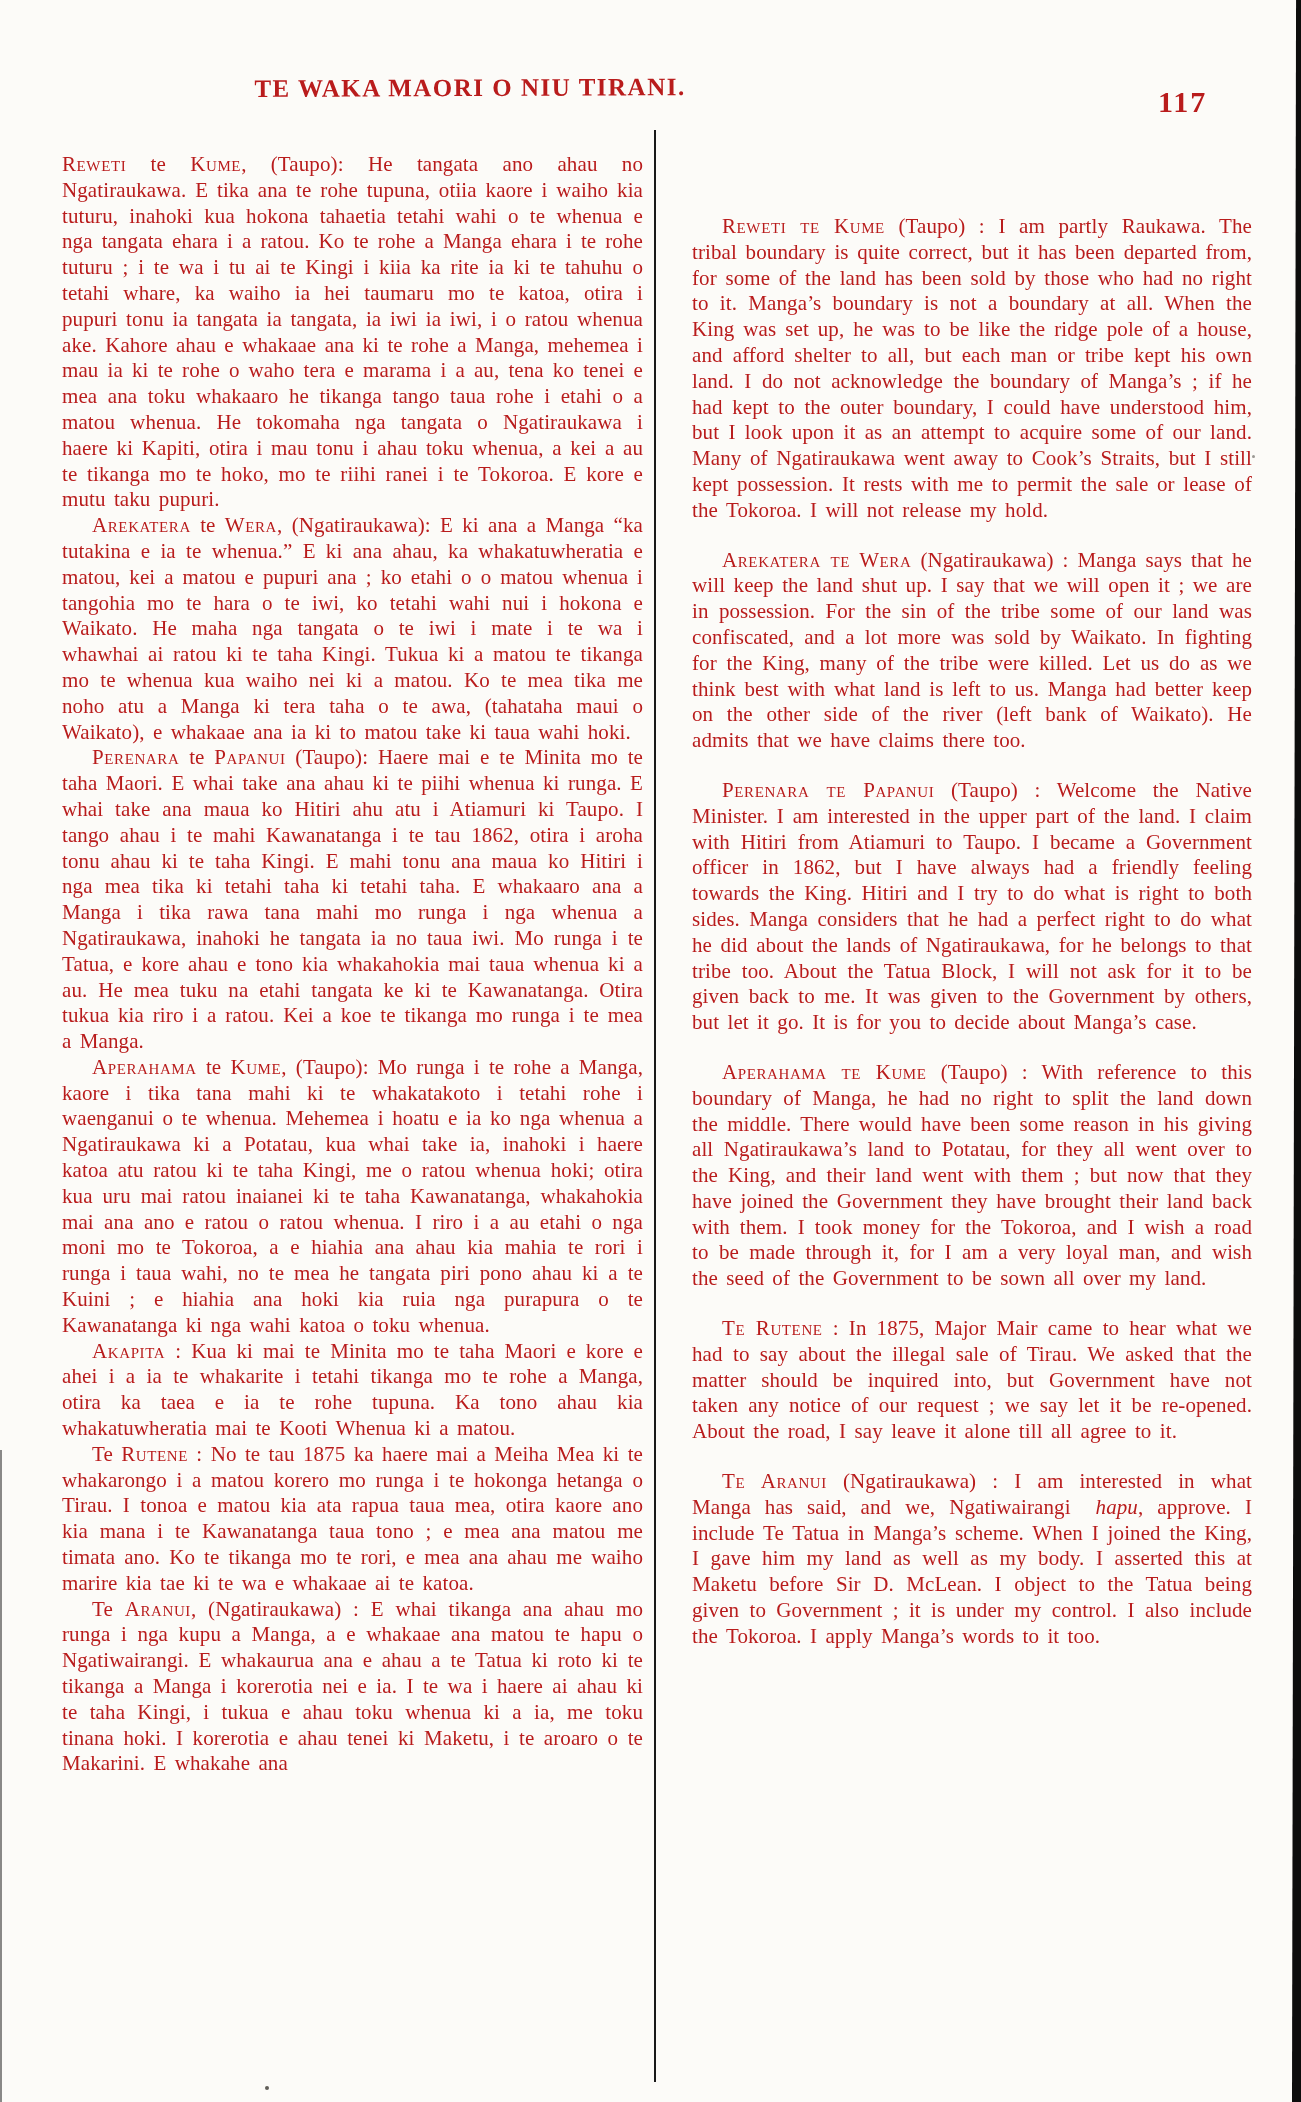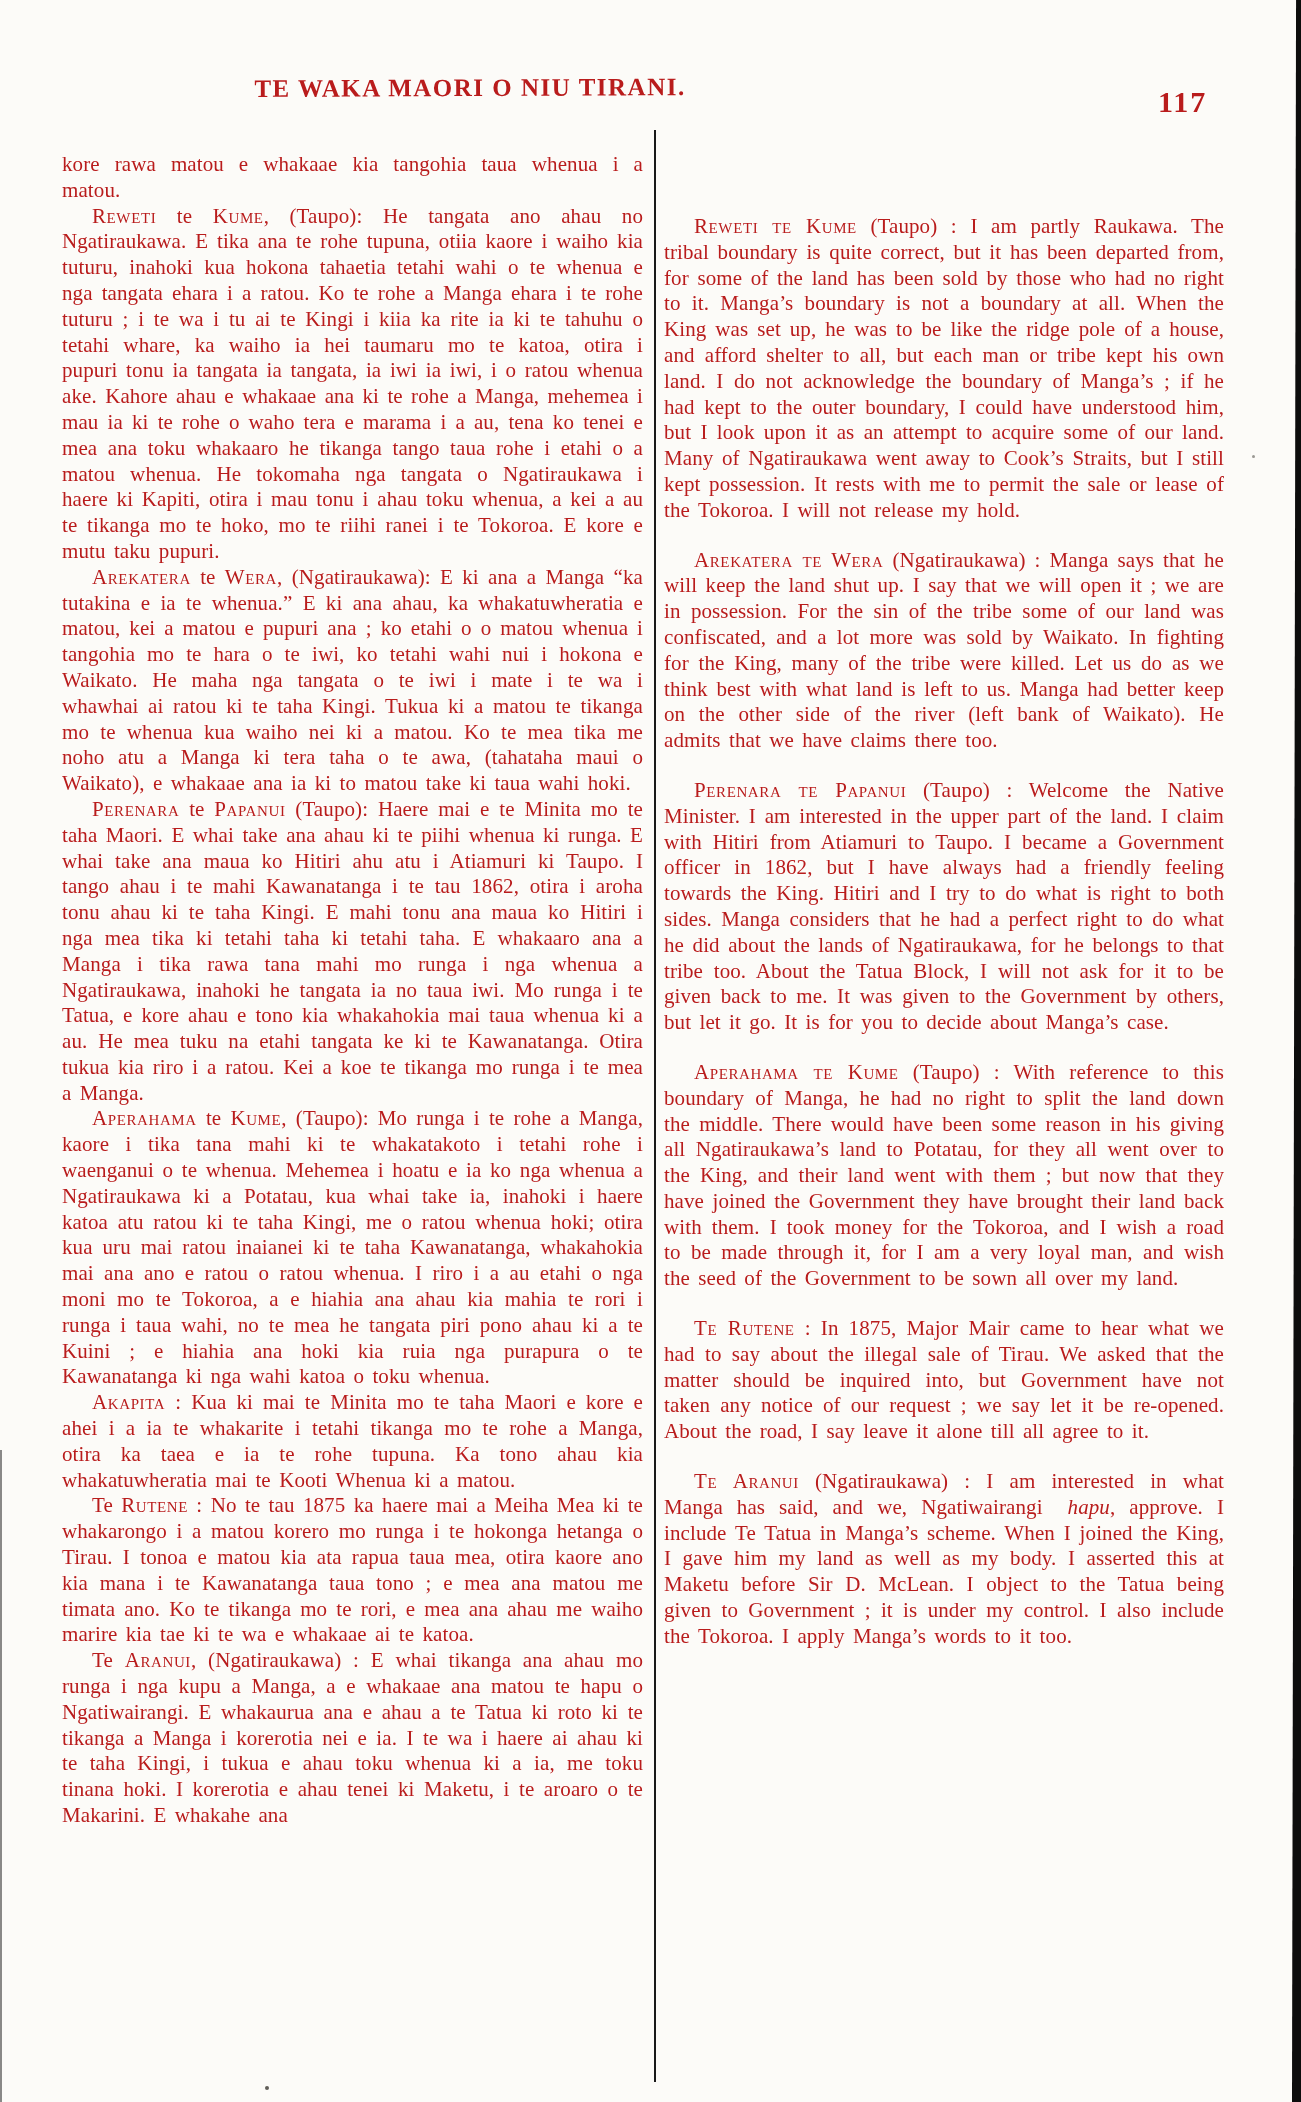--- a/index.html
+++ b/index.html
@@ -45,21 +45,21 @@
 
   .columns{
     position:absolute;left:62px;top:130px;width:1166px;height:1962px;
   }
   .divider{
     position:absolute;left:592px;top:0;width:2px;height:1952px;
     background:#191919;
   }
   .col{position:absolute;top:22px;}
   .col-left{left:0;width:581px;}
-  .col-right{left:602px;width:560px;}
+  .col-right{left:630px;width:560px;}
 
   .para{
     margin:0;
     text-align:justify;
     font-size:21px;
     line-height:25.8px;
     text-indent:30px;
     word-spacing:3px;
     letter-spacing:0.1px;
   }
@@ -77,21 +77,20 @@
   <div class="scan-edge-right"></div>
   <div class="scan-edge-left"></div>
   <div class="speck s1"></div>
   <div class="speck s2"></div>
 
   <div class="title">TE WAKA MAORI O NIU TIRANI.</div>
   <div class="pagenum">117</div>
 
   <div class="columns">
     <div class="col col-left">
-        <p class="para"><span>kore rawa matou e whakaae kia tangohia taua whenua i a matou.</span></p>
         <p class="para"><span class="sc">Reweti</span><span> te </span><span class="sc">Kume</span><span>, (Taupo): He tangata ano ahau no Ngatiraukawa. E tika ana te rohe tupuna, otiia kaore i waiho kia tuturu, inahoki kua hokona tahaetia tetahi wahi o te whenua e nga tangata ehara i a ratou. Ko te rohe a Manga ehara i te rohe tuturu ; i te wa i tu ai te Kingi i kiia ka rite ia ki te tahuhu o tetahi whare, ka waiho ia hei taumaru mo te katoa, otira i pupuri tonu ia tangata ia tangata, ia iwi ia iwi, i o ratou whenua ake. Kahore ahau e whakaae ana ki te rohe a Manga, mehemea i mau ia ki te rohe o waho tera e marama i a au, tena ko tenei e mea ana toku whakaaro he tikanga tango taua rohe i etahi o a matou whenua. He tokomaha nga tangata o Ngatiraukawa i haere ki Kapiti, otira i mau tonu i ahau toku whenua, a kei a au te tikanga mo te hoko, mo te riihi ranei i te Tokoroa. E kore e mutu taku pupuri.</span></p>
         <p class="para"><span class="sc">Arekatera</span><span> te </span><span class="sc">Wera</span><span>, (Ngatiraukawa): E ki ana a Manga “ka tutakina e ia te whenua.” E ki ana ahau, ka whakatuwheratia e matou, kei a matou e pupuri ana ; ko etahi o o matou whenua i tangohia mo te hara o te iwi, ko tetahi wahi nui i hokona e Waikato. He maha nga tangata o te iwi i mate i te wa i whawhai ai ratou ki te taha Kingi. Tukua ki a matou te tikanga mo te whenua kua waiho nei ki a matou. Ko te mea tika me noho atu a Manga ki tera taha o te awa, (tahataha maui o Waikato), e whakaae ana ia ki to matou take ki taua wahi hoki.</span></p>
         <p class="para"><span class="sc">Perenara</span><span> te </span><span class="sc">Papanui</span><span> (Taupo): Haere mai e te Minita mo te taha Maori. E whai take ana ahau ki te piihi whenua ki runga. E whai take ana maua ko Hitiri ahu atu i Atiamuri ki Taupo. I tango ahau i te mahi Kawanatanga i te tau 1862, otira i aroha tonu ahau ki te taha Kingi. E mahi tonu ana maua ko Hitiri i nga mea tika ki tetahi taha ki tetahi taha. E whakaaro ana a Manga i tika rawa tana mahi mo runga i nga whenua a Ngatiraukawa, inahoki he tangata ia no taua iwi. Mo runga i te Tatua, e kore ahau e tono kia whakahokia mai taua whenua ki a au. He mea tuku na etahi tangata ke ki te Kawanatanga. Otira tukua kia riro i a ratou. Kei a koe te tikanga mo runga i te mea a Manga.</span></p>
         <p class="para"><span class="sc">Aperahama</span><span> te </span><span class="sc">Kume</span><span>, (Taupo): Mo runga i te rohe a Manga, kaore i tika tana mahi ki te whakatakoto i tetahi rohe i waenganui o te whenua. Mehemea i hoatu e ia ko nga whenua a Ngatiraukawa ki a Potatau, kua whai take ia, inahoki i haere katoa atu ratou ki te taha Kingi, me o ratou whenua hoki; otira kua uru mai ratou inaianei ki te taha Kawanatanga, whakahokia mai ana ano e ratou o ratou whenua. I riro i a au etahi o nga moni mo te Tokoroa, a e hiahia ana ahau kia mahia te rori i runga i taua wahi, no te mea he tangata piri pono ahau ki a te Kuini ; e hiahia ana hoki kia ruia nga purapura o te Kawanatanga ki nga wahi katoa o toku whenua.</span></p>
         <p class="para"><span class="sc">Akapita</span><span> : Kua ki mai te Minita mo te taha Maori e kore e ahei i a ia te whakarite i tetahi tikanga mo te rohe a Manga, otira ka taea e ia te rohe tupuna. Ka tono ahau kia whakatuwheratia mai te Kooti Whenua ki a matou.</span></p>
         <p class="para"><span>Te </span><span class="sc">Rutene</span><span> : No te tau 1875 ka haere mai a Meiha Mea ki te whakarongo i a matou korero mo runga i te hokonga hetanga o Tirau. I tonoa e matou kia ata rapua taua mea, otira kaore ano kia mana i te Kawanatanga taua tono ; e mea ana matou me timata ano. Ko te tikanga mo te rori, e mea ana ahau me waiho marire kia tae ki te wa e whakaae ai te katoa.</span></p>
         <p class="para"><span>Te </span><span class="sc">Aranui</span><span>, (Ngatiraukawa) : E whai tikanga ana ahau mo runga i nga kupu a Manga, a e whakaae ana matou te hapu o Ngatiwairangi. E whakaurua ana e ahau a te Tatua ki roto ki te tikanga a Manga i korerotia nei e ia. I te wa i haere ai ahau ki te taha Kingi, i tukua e ahau toku whenua ki a ia, me toku tinana hoki. I korerotia e ahau tenei ki Maketu, i te aroaro o te Makarini. E whakahe ana</span></p>
       </div>
     <div class="divider"></div>
     <div class="col col-right">

